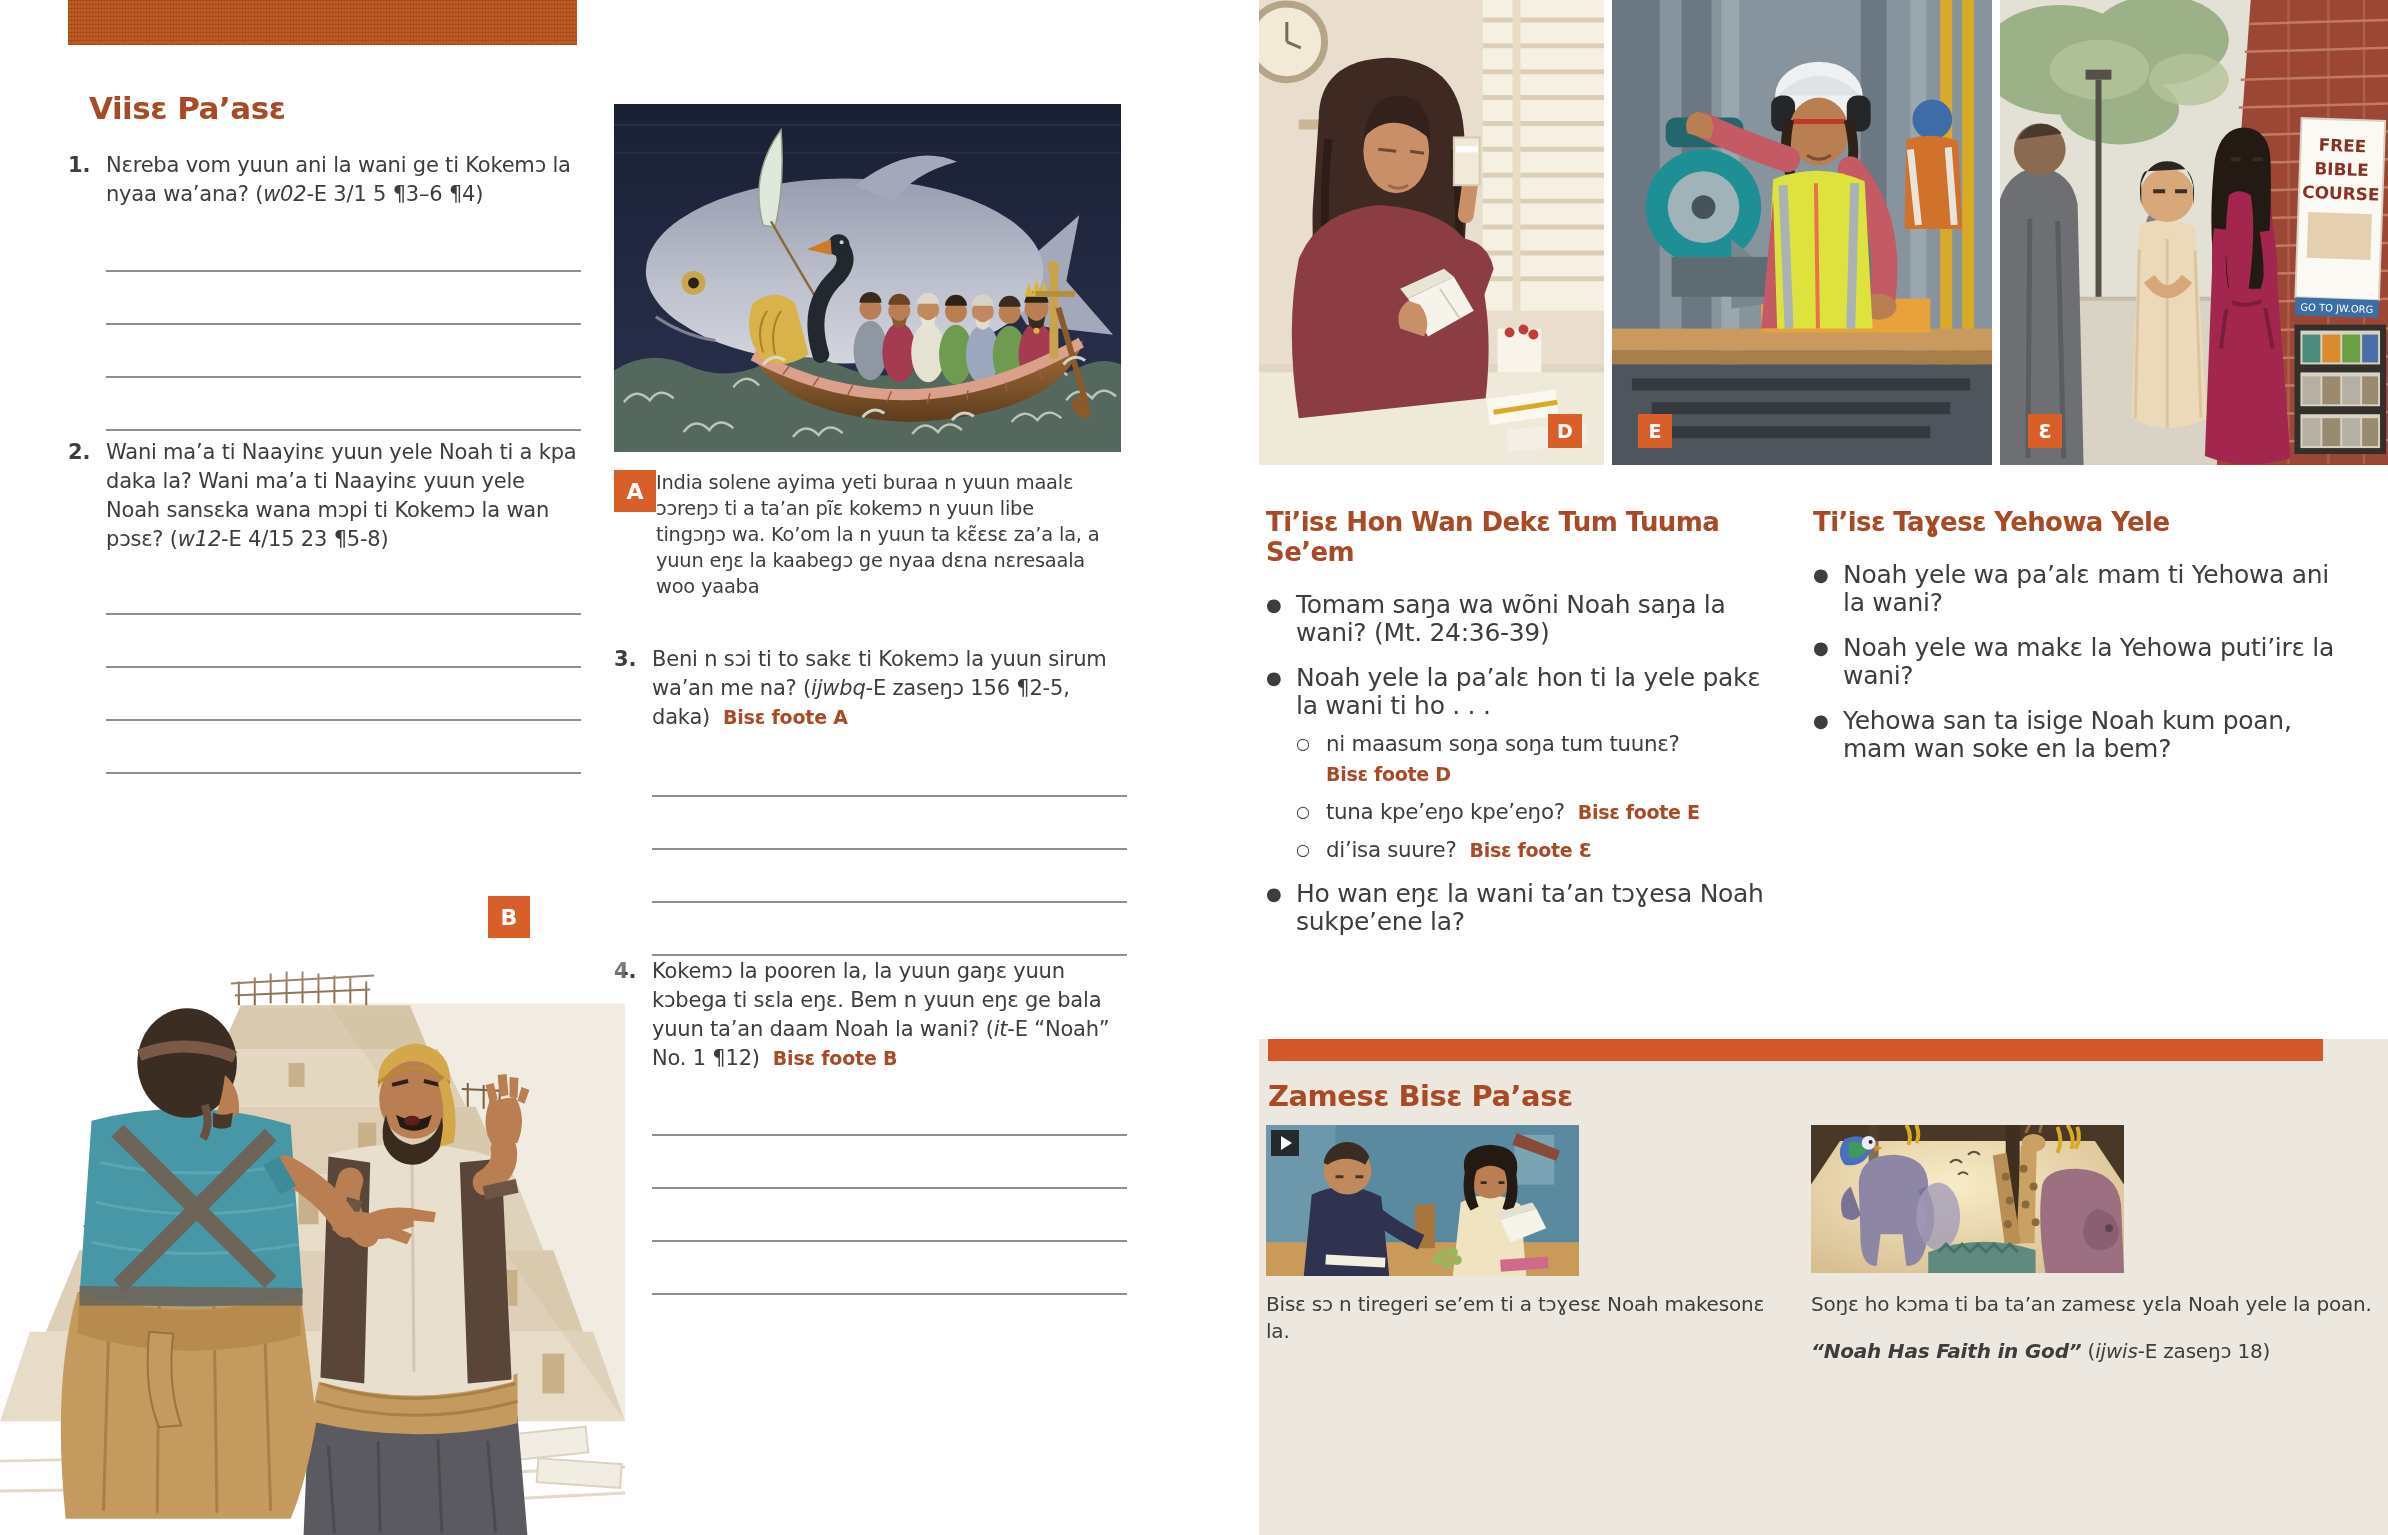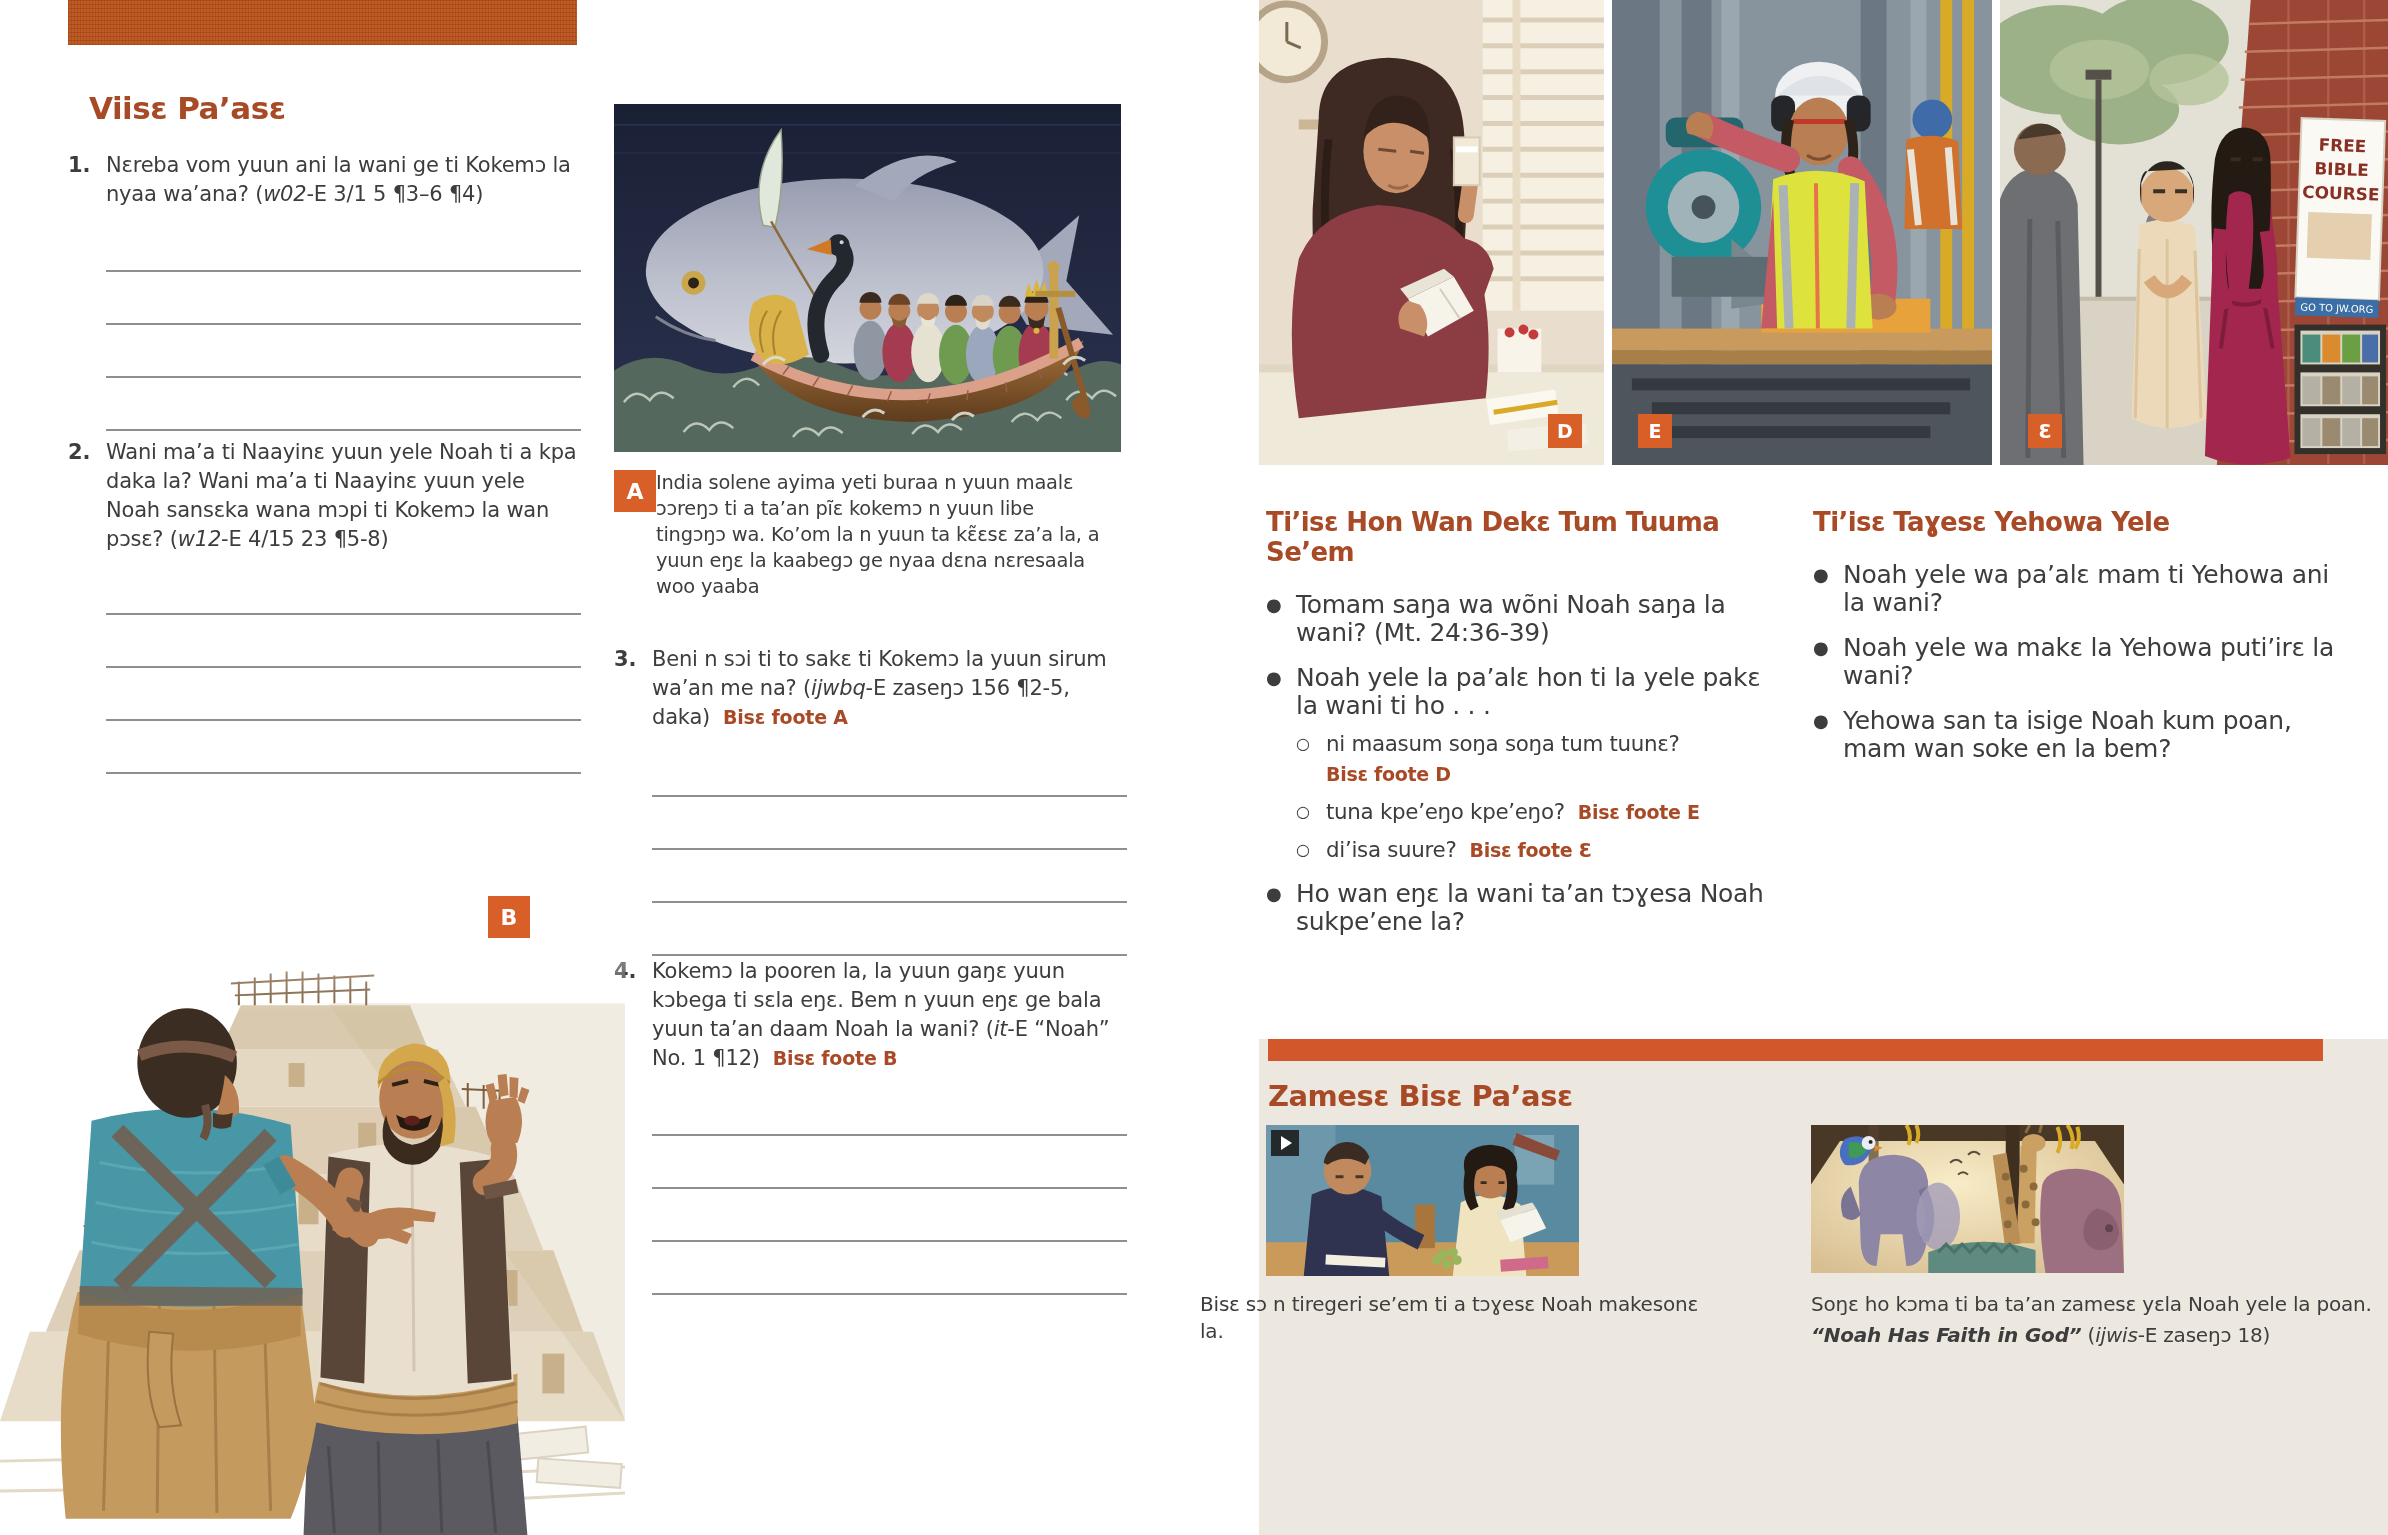--- a/index.html
+++ b/index.html
@@ -75,23 +75,23 @@
   .extra-bar{position:absolute;left:1268px;top:1039px;width:1055px;height:22px;background:var(--bar);}
   .extra-title{position:absolute;left:1268px;top:1079px;font-size:29px;font-weight:bold;color:var(--rust);letter-spacing:-0.5px;}
   .thumb{position:absolute;top:1125px;width:313px;overflow:hidden;}
   #thumb1{left:1266px;height:151px;}
   #thumb2{left:1811px;height:148px;}
   .thumb svg{display:block;width:100%;height:100%;}
   .play{position:absolute;left:1271px;top:1130px;width:28px;height:26px;background:rgba(20,18,16,.82);
     display:flex;align-items:center;justify-content:center;}
   .play .tri{width:0;height:0;border-left:11px solid #fff;border-top:7px solid transparent;border-bottom:7px solid transparent;margin-left:3px;}
   .vcap{position:absolute;top:1291px;font-size:20px;line-height:27px;letter-spacing:-0.2px;}
-  #vcap1{left:1200px;width:502px;}
+  #vcap1{left:1266px;width:502px;}
   #vcap2{left:1811px;width:562px;}
-  .vtitle{margin-top:4px;font-weight:bold;font-style:italic;}
+  .vtitle{margin-top:20px;font-weight:bold;font-style:italic;}
   .vtitle .plain{font-style:normal;}
   .vtitle .refcode{font-weight:normal;font-style:italic;}
   .vtitle .refrest{font-weight:normal;font-style:normal;}
 </style>
 </head>
 <body>
 
 <div class="page">
 
   <div class="topbar"></div>

